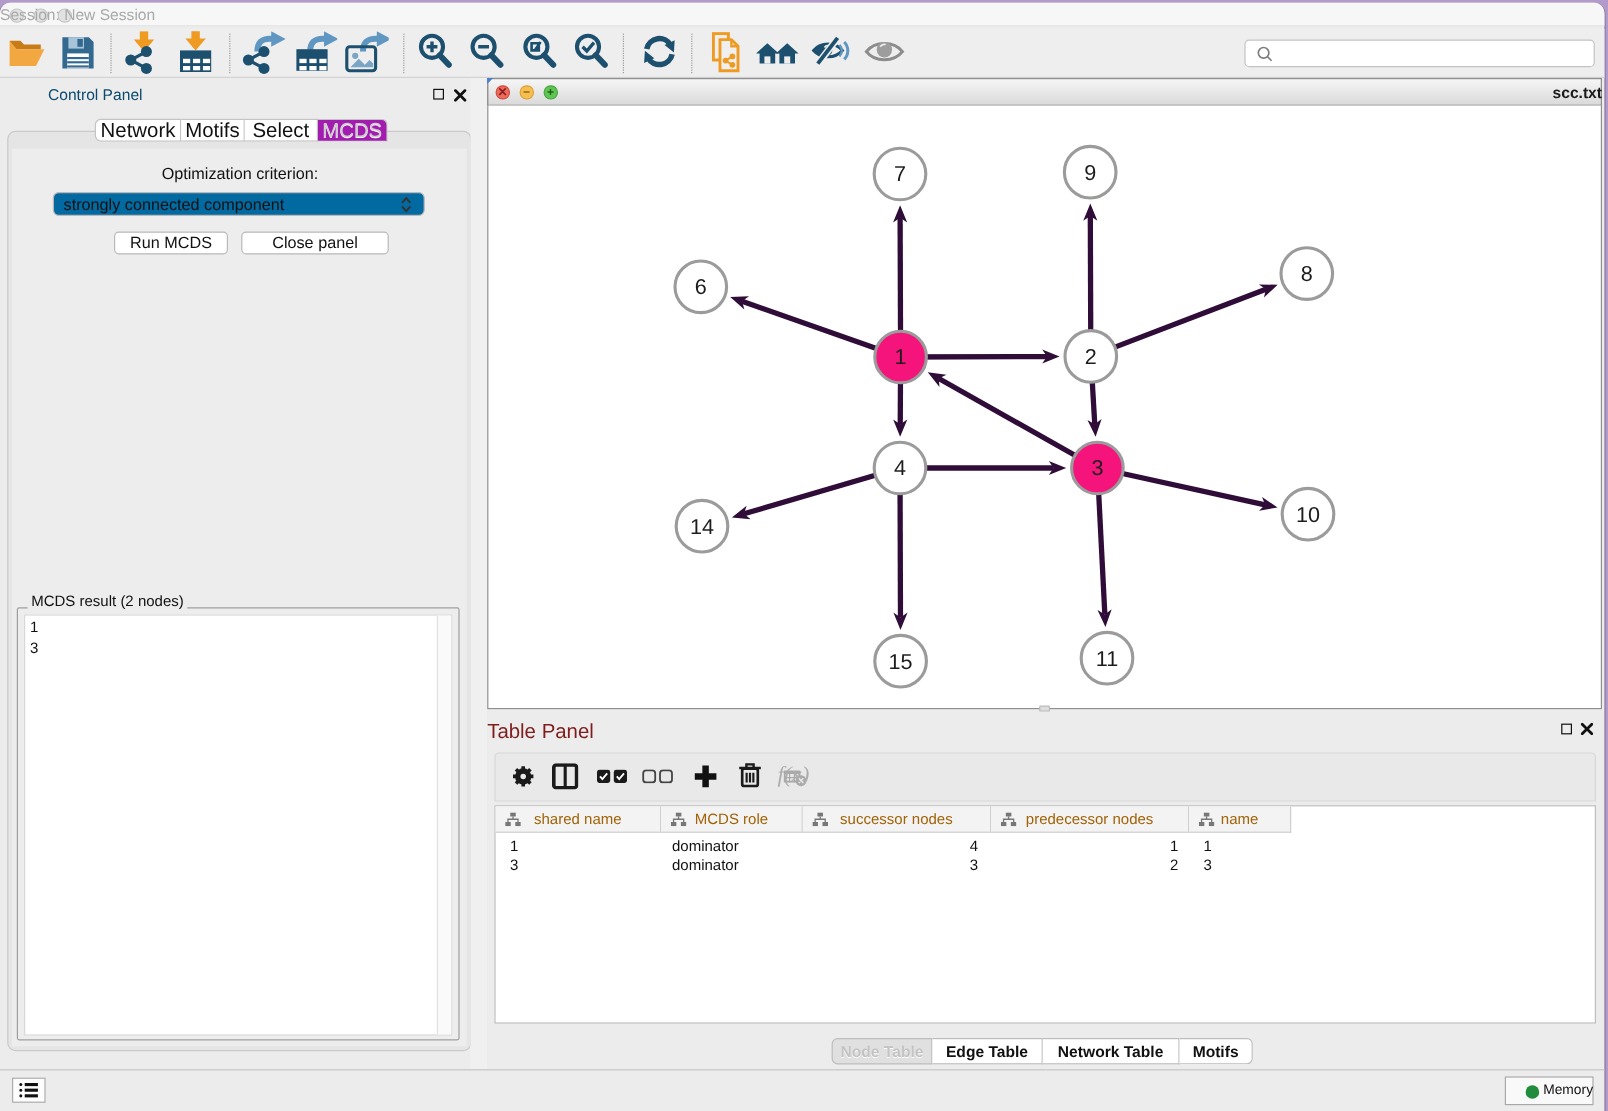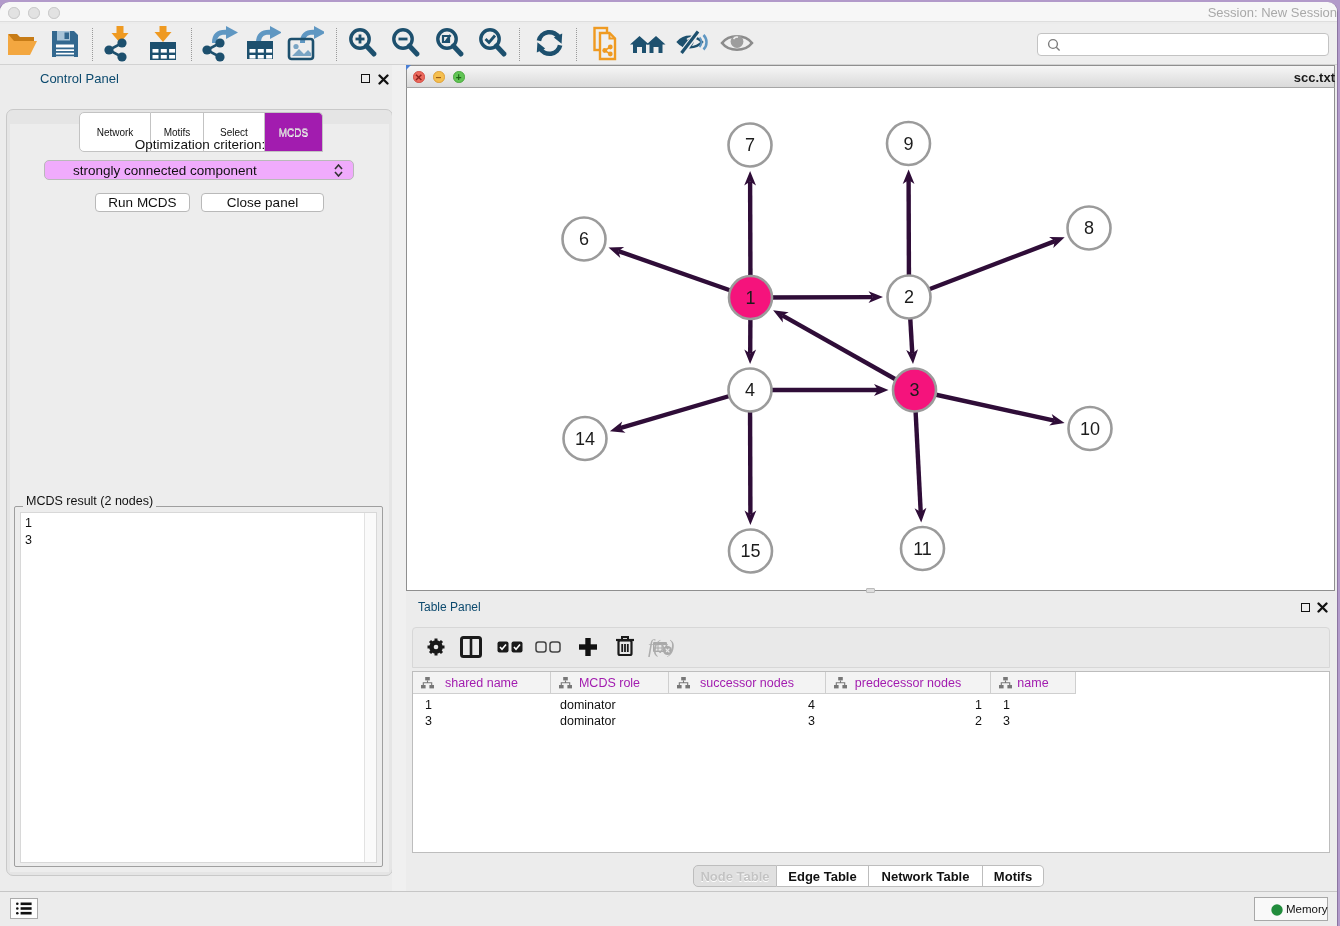--- a/index.html
+++ b/index.html
@@ -2,51 +2,51 @@
 <html><head>
 <meta charset="utf-8">
 <style>
 *{margin:0;padding:0;box-sizing:border-box}
 html,body{width:1340px;height:926px;overflow:hidden}
 body{background:#b29aca;font-family:"Liberation Sans",sans-serif;position:relative}
 .abs{position:absolute}
 .app{position:absolute;left:0;top:3px;width:1337px;height:923px;background:#ececec;border-radius:9px 9px 0 0;box-shadow:0 0 0 1px rgba(90,70,110,.45)}
 .mactitle{position:absolute;left:0;top:2px;width:1337px;height:20px;background:#f7f7f7;border-radius:9px 9px 0 0;border-bottom:1px solid #dedede}
 .tl{position:absolute;width:11.6px;height:11.6px;border-radius:50%;background:#e2e2e2;border:1px solid #c6c6c6;top:7px}
-.sessiontitle{position:absolute;top:5px;left:0;width:1337px;text-align:right;font-size:13px;color:#a9a9a9}
+.sessiontitle{position:absolute;top:5px;left:0;width:1337px;text-align:left;font-size:13px;color:#a9a9a9}
 .toolbar{position:absolute;left:0;top:24px;width:1337px;height:41px;background:#eeeeee;border-bottom:1px solid #d2d2d2}
 .tsep{position:absolute;top:28px;height:33px;width:0;border-left:1px dotted #9a9a9a}
 .ticon{position:absolute;top:26px}
 .search{position:absolute;left:1037px;top:33px;width:292px;height:23px;background:#fff;border:1px solid #c3c3c3;border-radius:4px}
 
 .cp-title{position:absolute;left:40px;top:71px;font-size:13px;color:#0c4a6e}
 .floatic{position:absolute;width:9px;height:9px;border:1.6px solid #111}
 .cp-outer{position:absolute;left:6px;top:109px;width:387px;height:767px;background:#e5e5e5;border:1px solid #c9c9c9;border-radius:7px}
 .cp-inner{position:absolute;left:10px;top:124px;width:379px;height:748px;background:#ededed}
-.tabs{position:absolute;top:112px;left:79px;height:40px;display:flex;font-size:10px}
+.tabs{position:absolute;top:99px;left:79px;height:19px;display:flex;font-size:17px}
 .tab{border:1px solid #c3c3c3;border-left:none;background:#fff;color:#111;display:flex;align-items:center;justify-content:center;font-weight:500}
 .tab.first{border-left:1px solid #c3c3c3;border-radius:5px 0 0 5px}
 .tab.sel{background:#a21caf;color:#ccc;border-radius:0 5px 0 0;text-shadow:0 1px 0 #fff}
 .optlabel{position:absolute;left:0;top:137px;width:400px;text-align:center;font-size:13.5px;color:#111}
-.combo{position:absolute;left:44px;top:160px;width:310px;height:20px;background:#f0abfc;border:1px solid #b9b9b9;border-radius:5px;font-size:13.5px;color:#111;line-height:19px;padding-left:28px}
+.combo{position:absolute;left:44px;top:160px;width:310px;height:20px;background:#0369a1;border:1px solid #b9b9b9;border-radius:5px;font-size:13.5px;color:#111;line-height:19px;padding-left:8px}
 .btn{position:absolute;height:19px;background:#fff;border:1px solid #b9b9b9;border-radius:4px;font-size:13.5px;color:#111;text-align:center;line-height:18px}
 .groupbox{position:absolute;left:14px;top:506px;width:369px;height:361px;border:1px solid #9f9f9f;border-radius:2px}
 .grouplabel{position:absolute;left:23px;top:494px;background:#ededed;padding:0 3px;font-size:12.5px;color:#111}
 .resultarea{position:absolute;left:20px;top:512px;width:357px;height:351px;background:#fff;border:1px solid #d8d8d8;font-size:12.5px;color:#111;line-height:16.5px;padding:2px 0 0 4px}
 .rscroll{position:absolute;left:364px;top:513px;width:12px;height:349px;background:#fafafa;border-left:1px solid #e2e2e2}
 
 .netwin{position:absolute;left:406px;top:65px;width:929px;height:526px;border:1px solid #8f8f8f;background:#fff}
 .nettitle{position:absolute;left:406px;top:65px;width:929px;height:23px;background:linear-gradient(#f6f6f6,#dadada);border:1px solid #8f8f8f;border-bottom:1px solid #a6a6a6}
 .nt-text{position:absolute;left:406px;top:70px;width:929px;text-align:right;font-size:13px;font-weight:700;color:#1a1a1a}
 .mac2{position:absolute;top:71px;width:11.5px;height:11.5px;border-radius:50%;font-size:10px;font-weight:700;text-align:center;line-height:11px}
 
-.tp-title{position:absolute;left:418px;top:600px;font-size:12px;color:#0c4a6e}
+.tp-title{position:absolute;left:406px;top:600px;font-size:17px;color:#7f1d1d}
 .tp-toolbar{position:absolute;left:412px;top:627px;width:918px;height:41px;background:#e9e9e9;border:1px solid #d7d7d7;border-radius:4px 4px 0 0}
 .tbl{position:absolute;left:412px;top:671px;width:918px;height:182px;background:#fff;border:1px solid #bdbdbd}
-.th{position:absolute;top:672px;height:22px;background:#f3f3f3;border-right:1px solid #cfcfcf;border-bottom:1px solid #cfcfcf;font-size:12.5px;color:#a21caf;text-align:center;line-height:22px}
+.th{position:absolute;top:672px;height:22px;background:#f3f3f3;border-right:1px solid #cfcfcf;border-bottom:1px solid #cfcfcf;font-size:12.5px;color:#a16207;text-align:center;line-height:22px}
 .td{position:absolute;font-size:12.5px;color:#111;height:16px;line-height:16px}
 .btabs{position:absolute;top:865px;height:22px;display:flex;font-size:13px;font-weight:700;left:693px}
 .btab{border:1px solid #bdbdbd;border-left:none;background:#fff;color:#111;display:flex;align-items:center;justify-content:center}
 .btab.first{border-left:1px solid #bdbdbd;border-radius:5px 0 0 5px}
 .btab.last{border-radius:0 5px 5px 0}
 .btab.sel{background:#e0e0e0;color:#c3c3c3;text-shadow:0 1px 0 #fff}
 
 .statusline{position:absolute;left:0;top:891px;width:1337px;border-top:1px solid #c6c6c6}
 .listbtn{position:absolute;left:10px;top:898px;width:28px;height:21px;background:#fdfdfd;border:1px solid #ababab}
 .membtn{position:absolute;left:1254px;top:897px;width:74px;height:24px;background:#f9f9f9;border:1px solid #a8a8a8;font-size:12.5px;color:#111}

